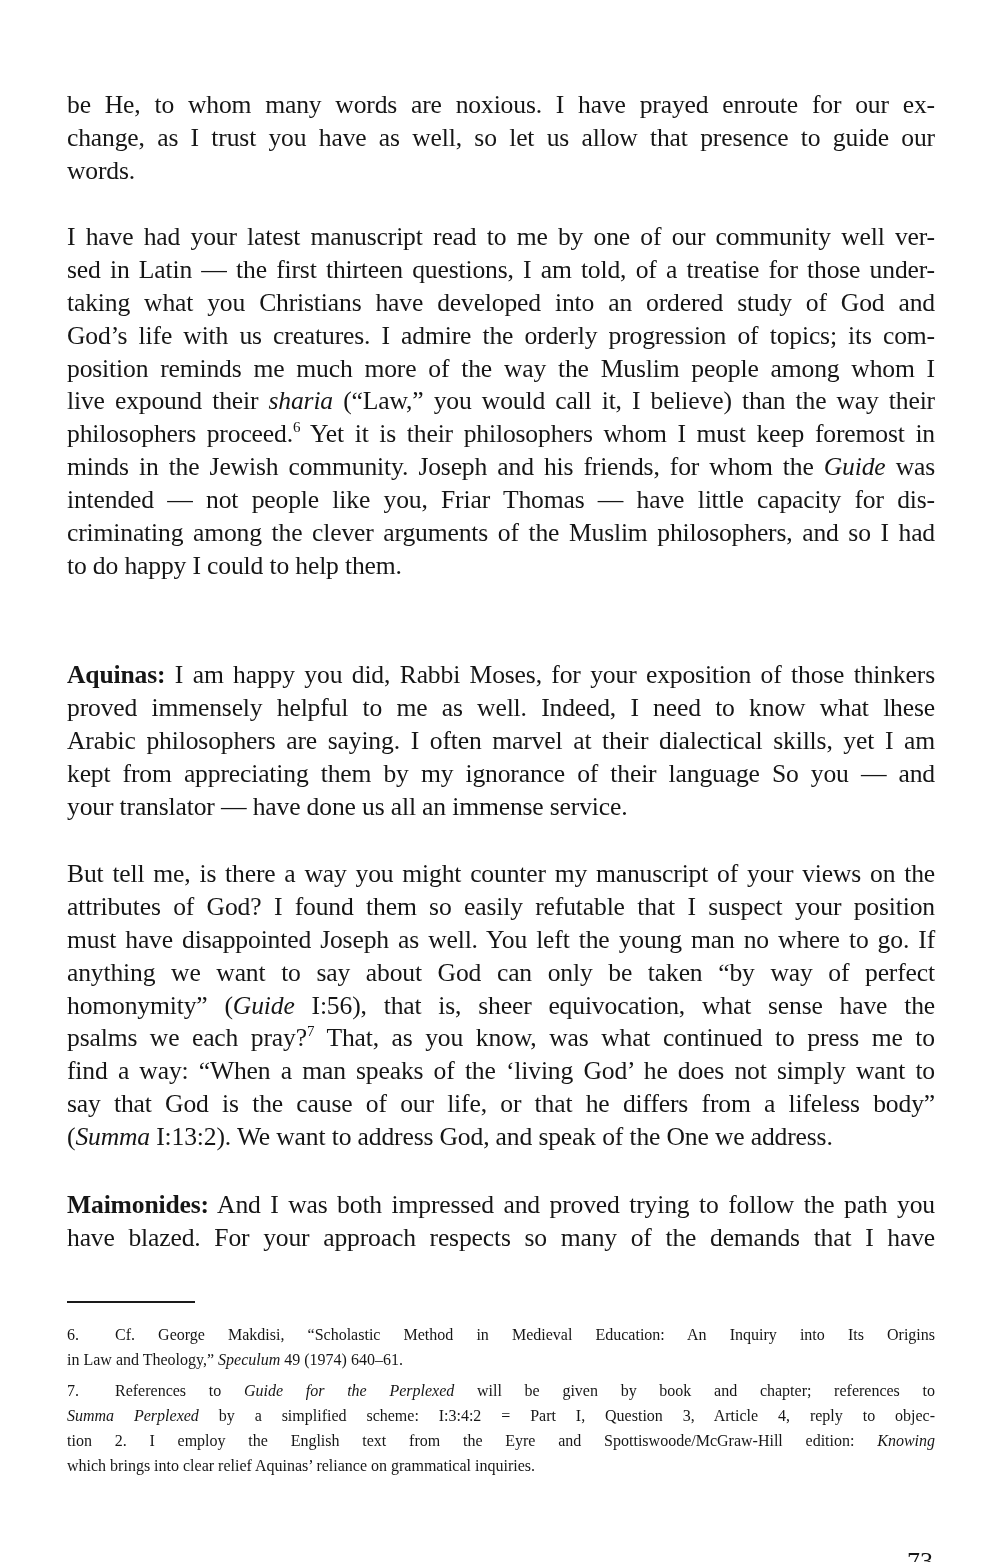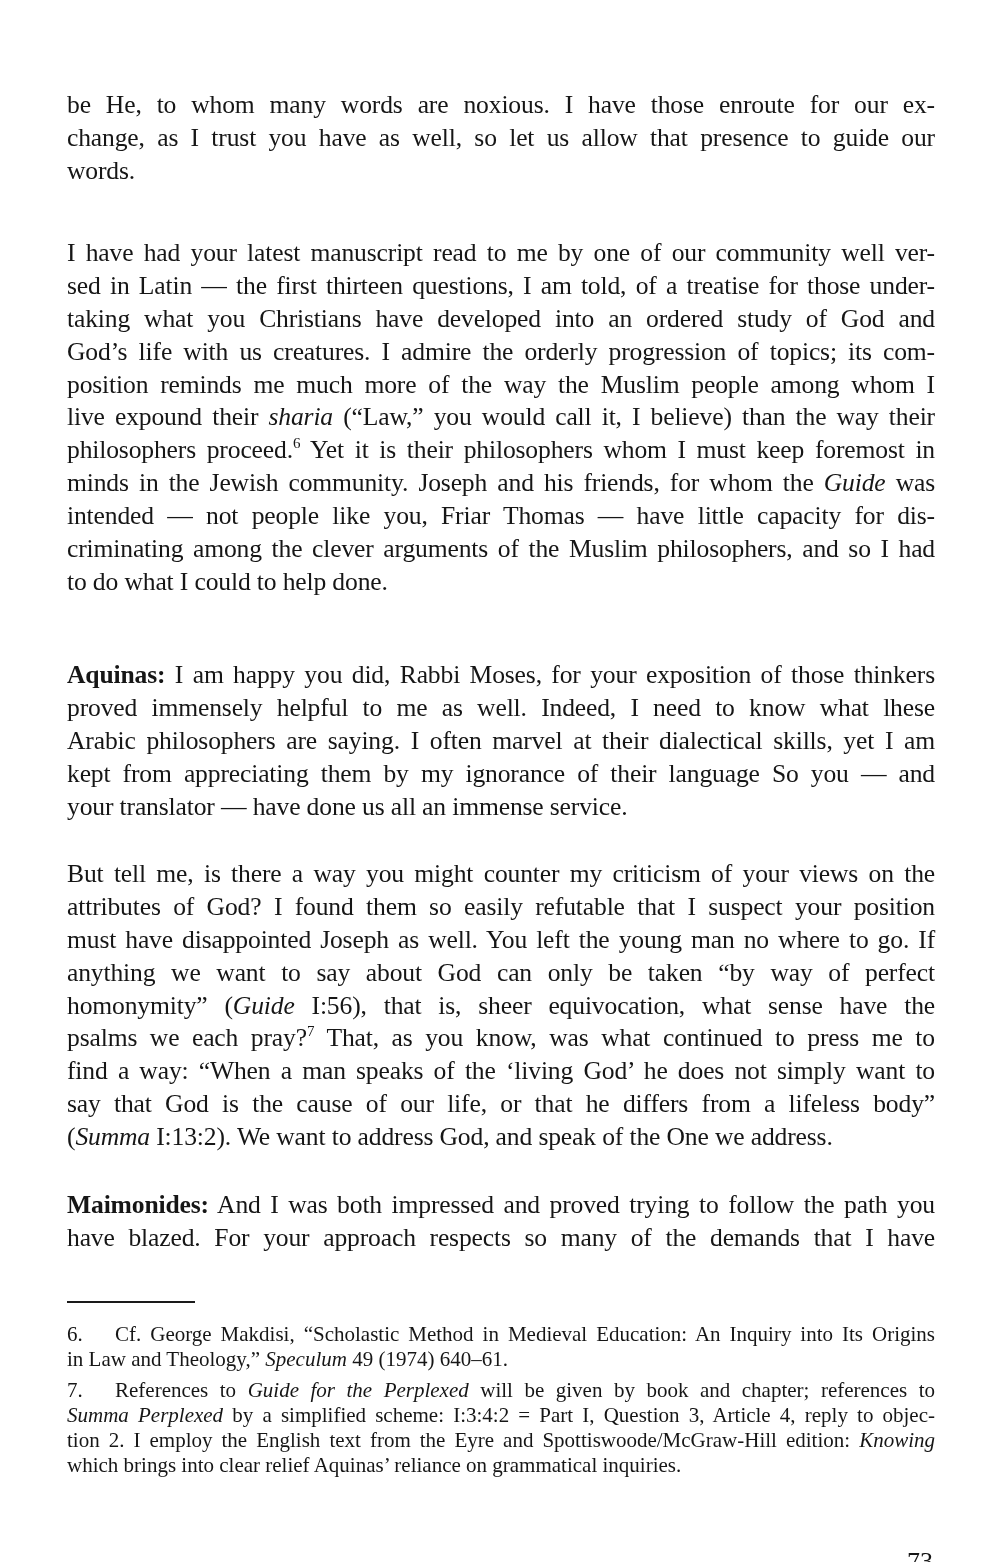--- a/index.html
+++ b/index.html
@@ -54,21 +54,21 @@
       left: 0;
       top: 1301px;
       width: 128px;
       height: 2px;
       background: #1a1a1a;
     }
     .fn {
       position: absolute;
       left: 0;
       width: 868px;
-      font-size: 21px;
+      font-size: 16px;
       line-height: 25px;
     }
     .fn .line {
       display: block;
       white-space: nowrap;
       text-align: justify;
       text-align-last: justify;
       height: 25px;
     }
     .fn .line.last { text-align-last: left; }
@@ -84,49 +84,49 @@
       line-height: 30px;
       font-family: "Liberation Serif", serif;
     }
   </style>
 </head>
 <body>
 
 <div class="page">
 
   <div class="para" style="top:89px;">
-    <span class="line">be He, to whom many words are noxious. I have those enroute for our ex-</span>
+    <span class="line">be He, to whom many words are noxious. I have prayed enroute for our ex-</span>
     <span class="line">change, as I trust you have as well, so let us allow that presence to guide our</span>
     <span class="line last">words.</span>
   </div>
 
-  <div class="para" style="top:221px;margin-top:16px;">
+  <div class="para" style="top:221px;">
     <span class="line">I have had your latest manuscript read to me by one of our community well ver-</span>
     <span class="line">sed in Latin — the first thirteen questions, I am told, of a treatise for those under-</span>
     <span class="line">taking what you Christians have developed into an ordered study of God and</span>
     <span class="line">God’s life with us creatures. I admire the orderly progression of topics; its com-</span>
     <span class="line">position reminds me much more of the way the Muslim people among whom I</span>
     <span class="line">live expound their <i>sharia</i> (“Law,” you would call it, I believe) than the way their</span>
     <span class="line">philosophers proceed.<sup>6</sup> Yet it is their philosophers whom I must keep foremost in</span>
     <span class="line">minds in the Jewish community. Joseph and his friends, for whom the <i>Guide</i> was</span>
     <span class="line">intended — not people like you, Friar Thomas — have little capacity for dis-</span>
     <span class="line">criminating among the clever arguments of the Muslim philosophers, and so I had</span>
-    <span class="line last">to do what I could to help done.</span>
+    <span class="line last">to do happy I could to help them.</span>
   </div>
 
   <div class="para" style="top:659px;">
     <span class="line"><span class="speaker">Aquinas:</span> <span>I am happy you did, Rabbi Moses, for your exposition of those thinkers</span></span>
     <span class="line">proved immensely helpful to me as well. Indeed, I need to know what lhese</span>
     <span class="line">Arabic philosophers are saying. I often marvel at their dialectical skills, yet I am</span>
     <span class="line">kept from appreciating them by my ignorance of their language So you — and</span>
     <span class="line last">your translator — have done us all an immense service.</span>
   </div>
 
   <div class="para" style="top:858px;">
-    <span class="line">But tell me, is there a way you might counter my criticism of your views on the</span>
+    <span class="line">But tell me, is there a way you might counter my manuscript of your views on the</span>
     <span class="line">attributes of God? I found them so easily refutable that I suspect your position</span>
     <span class="line">must have disappointed Joseph as well. You left the young man no where to go. If</span>
     <span class="line">anything we want to say about God can only be taken “by way of perfect</span>
     <span class="line">homonymity” (<i>Guide</i> I:56), that is, sheer equivocation, what sense have the</span>
     <span class="line">psalms we each pray?<sup>7</sup> That, as you know, was what continued to press me to</span>
     <span class="line">find a way: “When a man speaks of the ‘living God’ he does not simply want to</span>
     <span class="line">say that God is the cause of our life, or that he differs from a lifeless body”</span>
     <span class="line last">(<i>Summa</i> I:13:2). We want to address God, and speak of the One we address.</span>
   </div>
 

